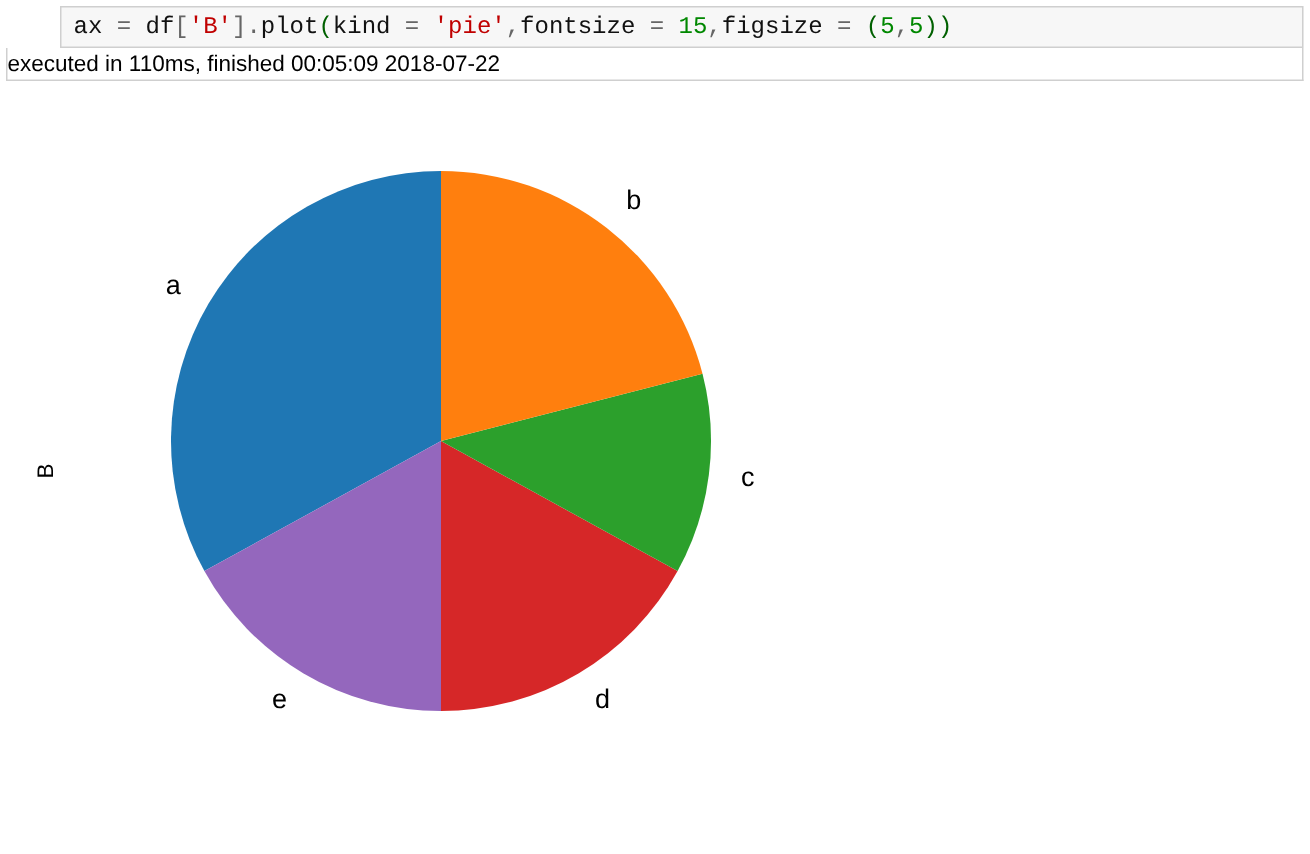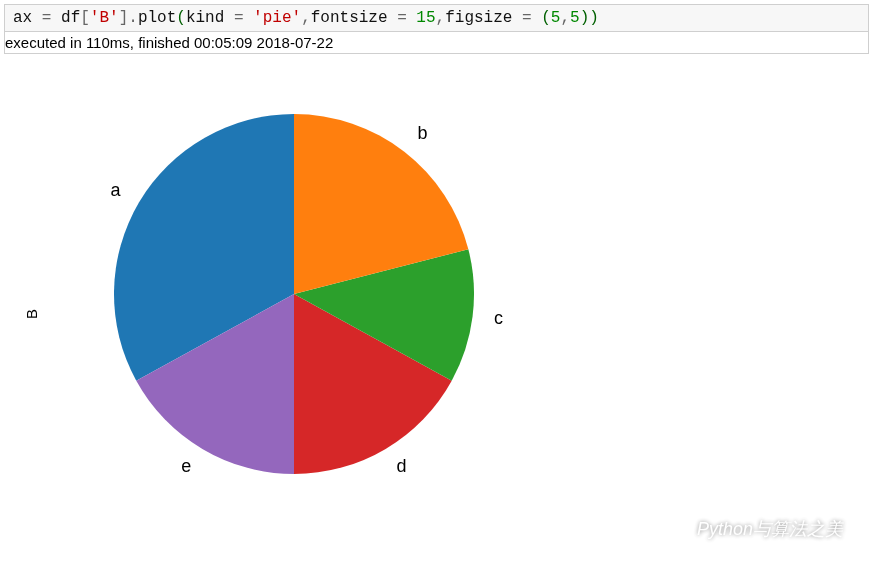--- a/index.html
+++ b/index.html
@@ -12,20 +12,21 @@
     box-sizing: border-box;
     position: relative;
   }
   .code-cell {
     background: #f7f7f7;
     border: 1px solid #cfcfcf;
     padding: 4px 8px;
     font-family: "Courier New", monospace;
     font-size: 16px;
     white-space: pre;
+    margin-left: 36px;
   } 
   .code-cell .id { color: #111; }
   .code-cell .op { color: #666; }
   .code-cell .str { color: #c00000; }
   .code-cell .num { color: #008800; }
   .code-cell .fn { color: #111; }
   .code-cell .arg { color: #111; }
   .code-cell .paren { color: #006000; }
   .exec-banner {
     background: #fff;
@@ -121,14 +122,13 @@
       <text x="353.5620620164401" y="50.70474950506082" font-size="18" font-family="sans-serif" text-anchor="start" dominant-baseline="middle">b</text>
     </svg>
 </div>
 
 <div class="watermark">
   <div class="bubble">
     <div class="dot"></div>
       <div class="dot"></div>
       <div class="dot"></div>
   </div>
-  <span class="wtext">Python与算法之美</span>
 </div>
 
 </body></html>

